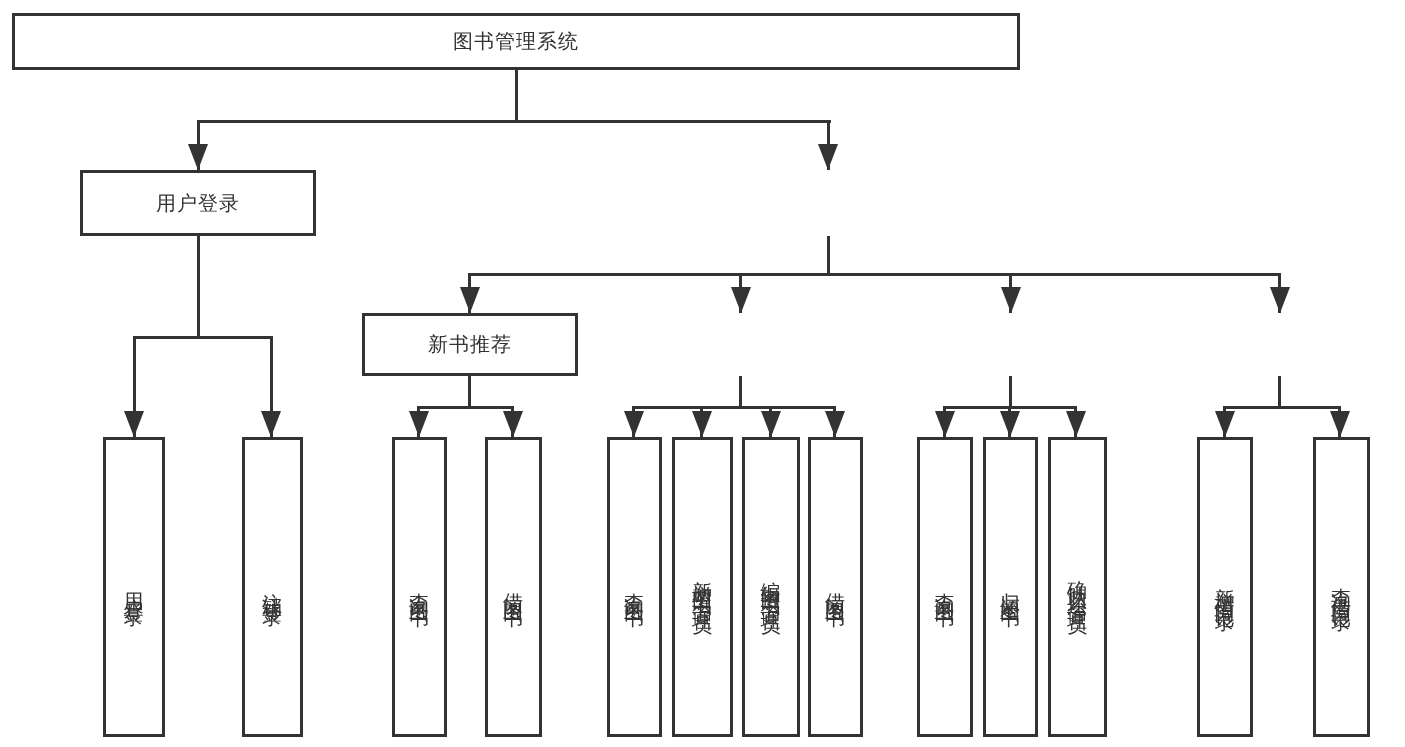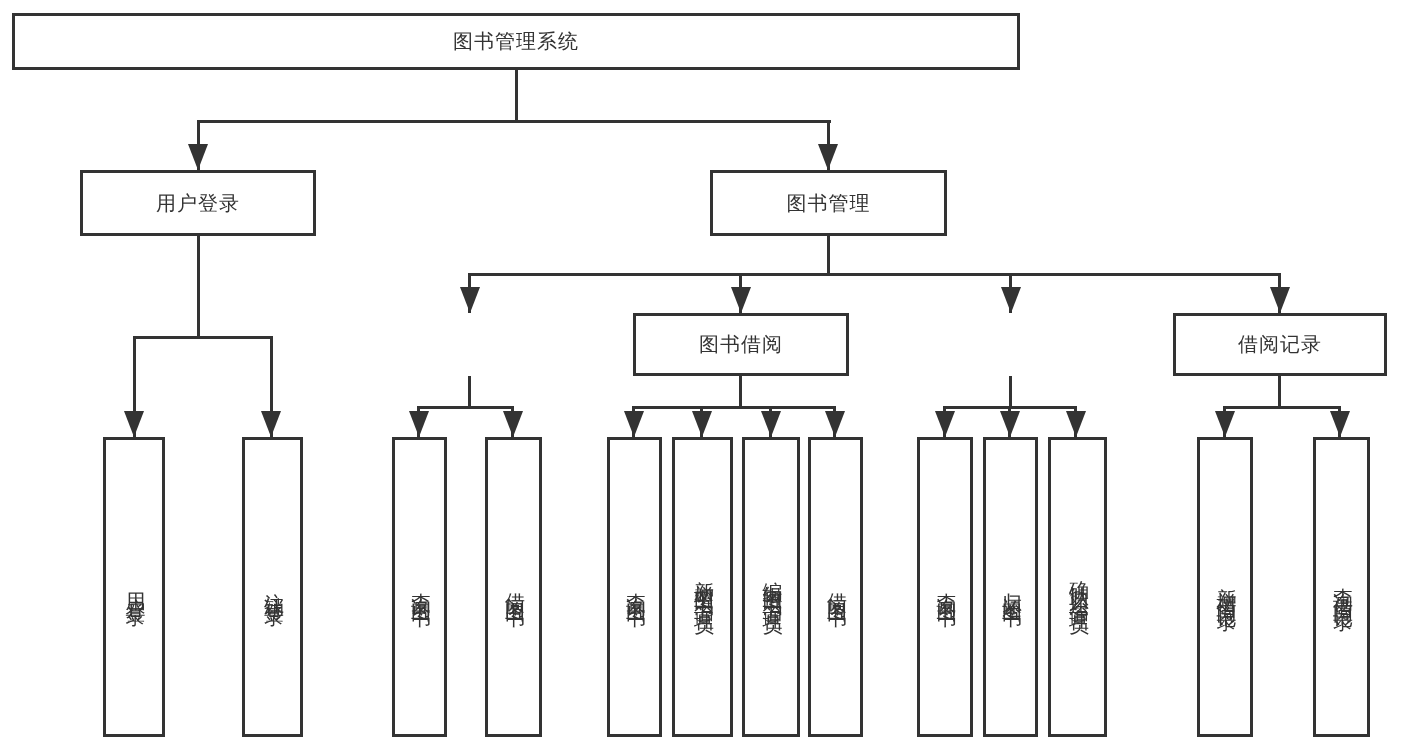--- a/index.html
+++ b/index.html
@@ -1,21 +1,21 @@
 <!DOCTYPE html>
 <html style="--line: #333333; --text: #333333; --wm: #cccccc; --bg: #ffffff;"><head>
 <meta charset="utf-8">
 <style>
   html, body { margin: 0; padding: 0; background: #ffffff; }
   #canvas {
     position: relative;
     width: 1405px;
     height: 747px;
     background: var(--bg, #ffffff);
-    font-family: Liberation Mono, monospace;
+    font-family: Liberation Sans, sans-serif;
     color: var(--text, #333333);
     overflow: hidden;
   }
   .box {
     position: absolute;
     box-sizing: border-box;
     border: 3px solid var(--line, #333333);
     background: #ffffff;
     display: flex;
     align-items: center;
@@ -118,29 +118,23 @@
   <div class="v" style="left:1338px;top:406px;height:31px"></div>
   <div class="arrow" style="left:1330px;top:411px"></div>
 
   <div class="box h-box" style="left:12px;top:13px;width:1008px;height:57px">
     <span>图书管理系统</span>
   </div>
 
   <div class="box h-box" style="left:80px;top:170px;width:236px;height:66px">
     <span>用户登录</span>
   </div>
-  <div class="box h-box" style="left:710px;top:170px;width:237px;height:66px">
-    <span>图书管理</span>
-  </div>
 
-  <div class="box h-box" style="left:633px;top:313px;width:216px;height:63px">
-    <span>图书借阅</span>
-  </div>
-  <div class="box h-box" style="left:1173px;top:313px;width:214px;height:63px">
-    <span>借阅记录</span>
+  <div class="box h-box" style="left:362px;top:313px;width:216px;height:63px">
+    <span>新书推荐</span>
   </div>
 
   <div class="box v-box" style="left:103px;top:437px;width:62px;height:300px">
     <span class="vtext">用户登录</span>
   </div>
   <div class="box v-box" style="left:242px;top:437px;width:61px;height:300px">
     <span class="vtext">注销登录</span>
   </div>
 
   <div class="box v-box" style="left:392px;top:437px;width:55px;height:300px">

